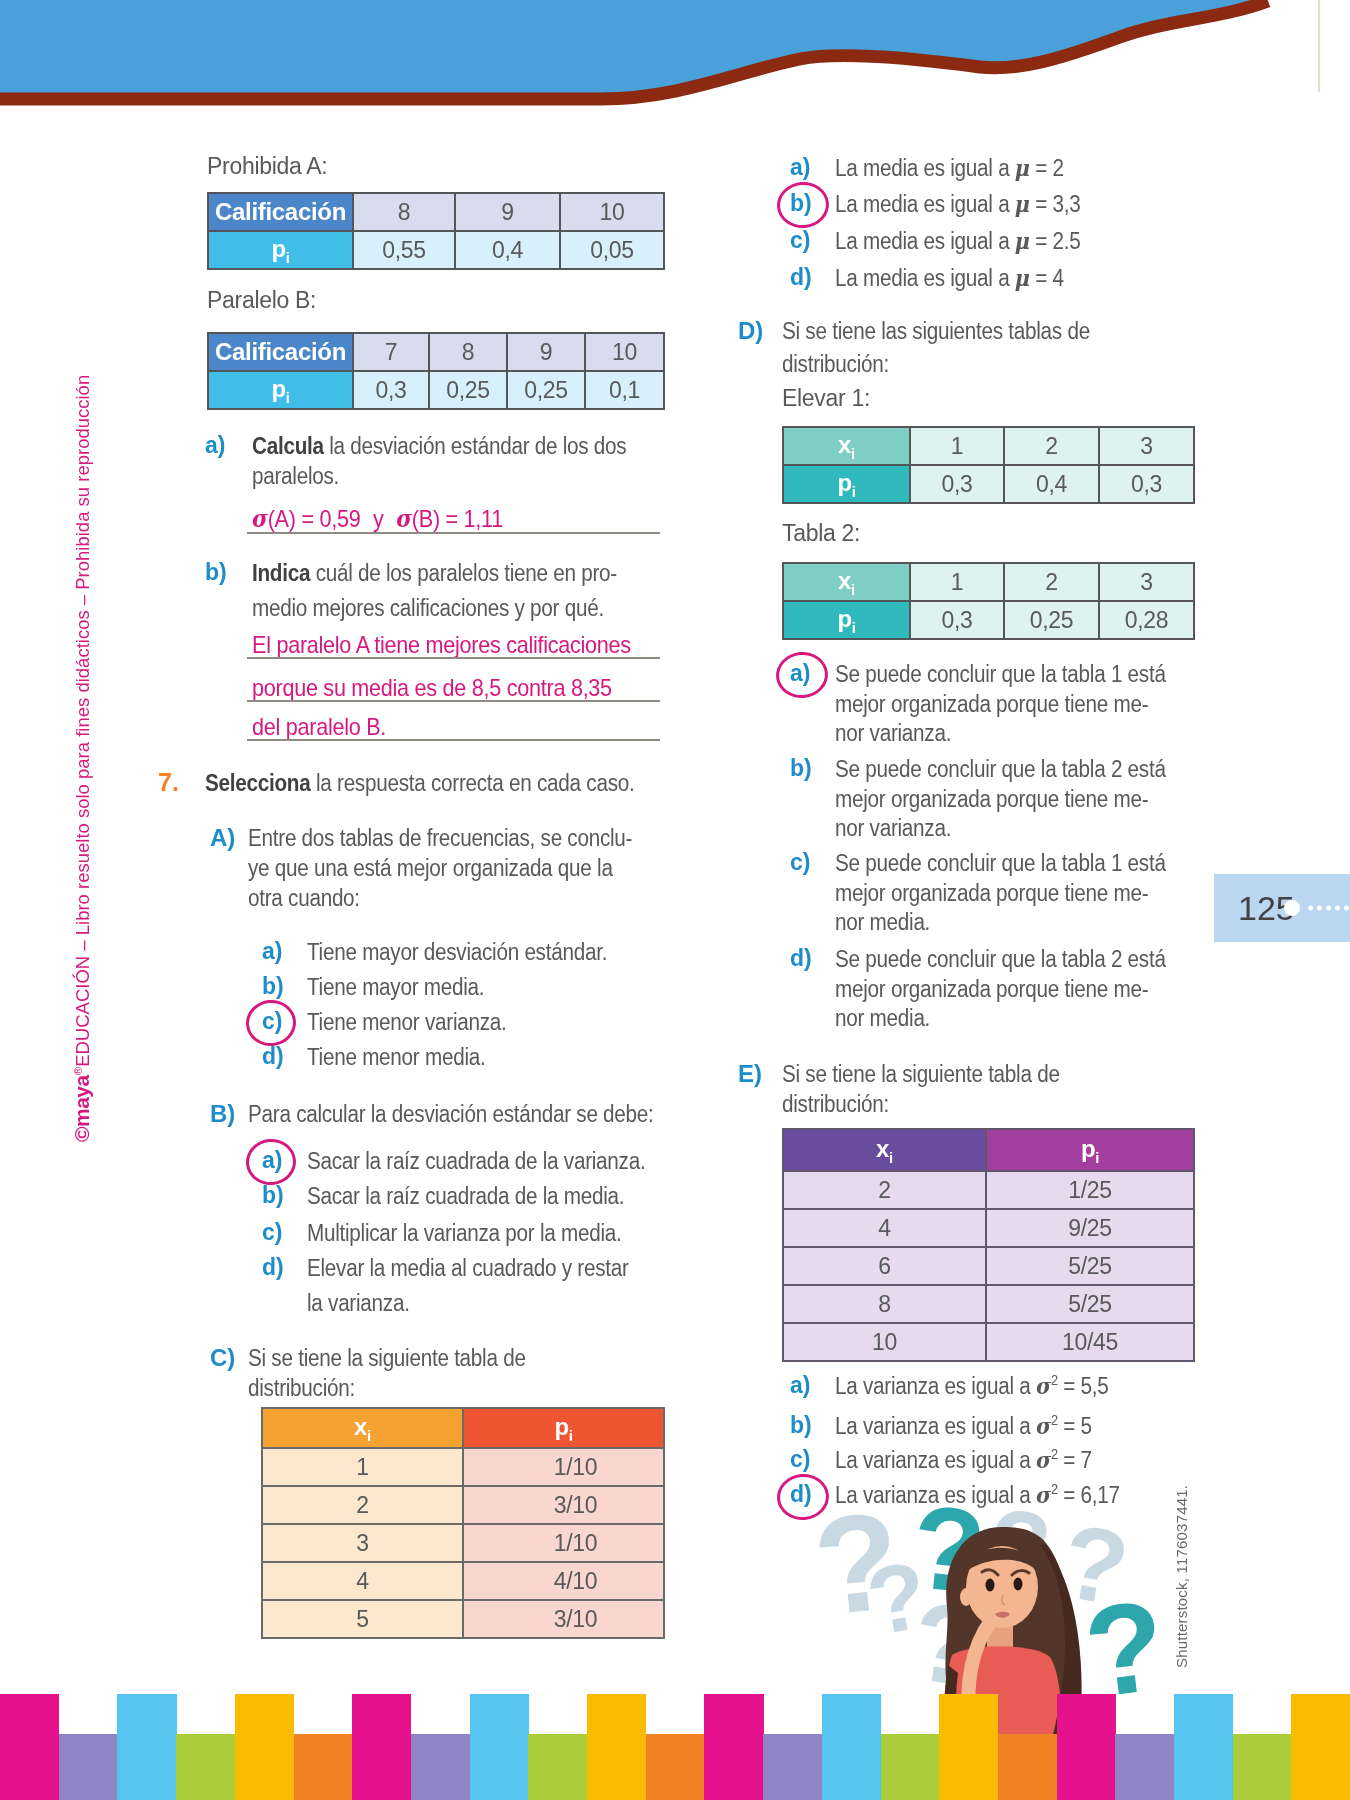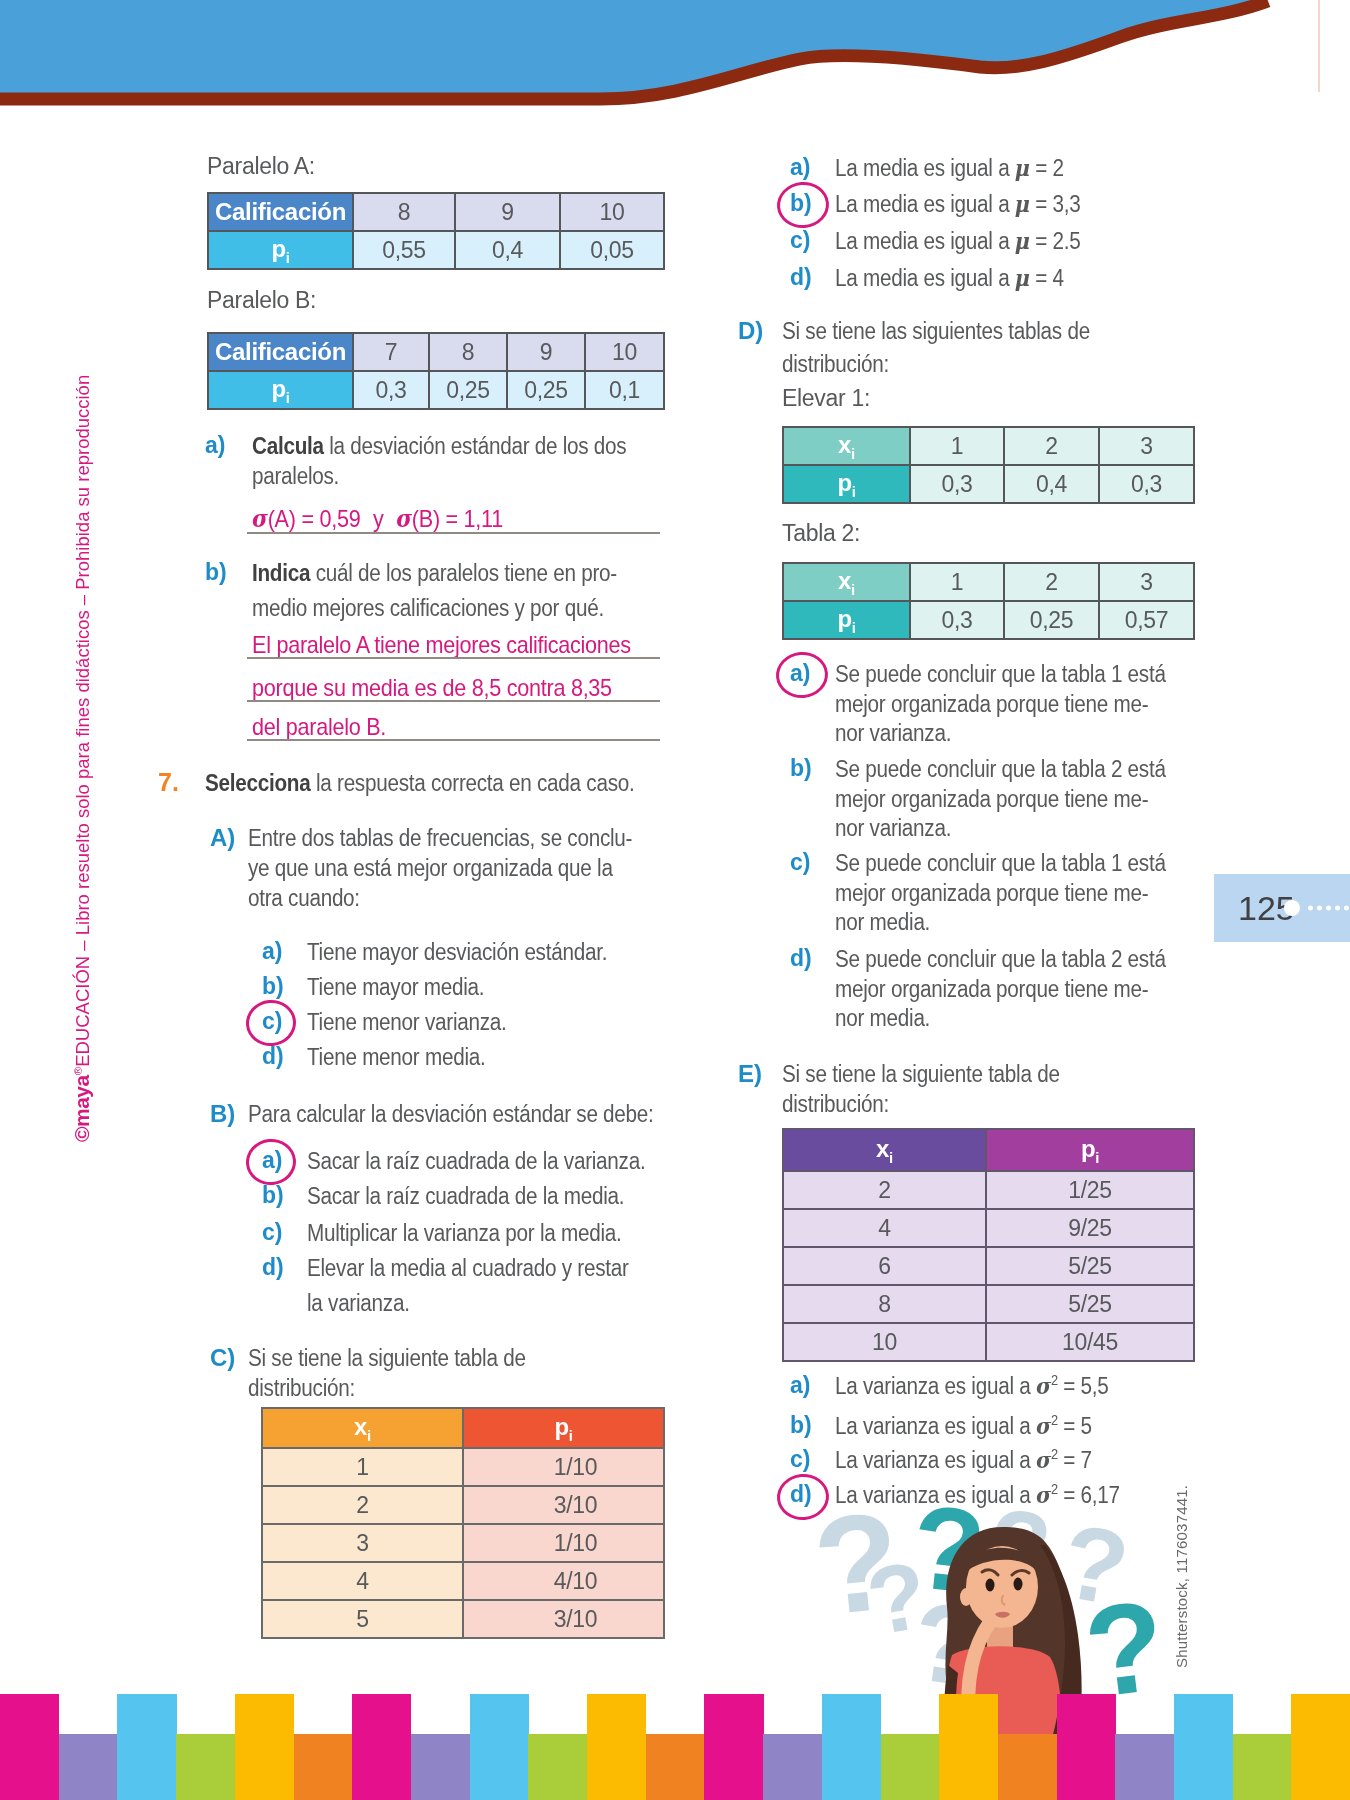--- a/index.html
+++ b/index.html
@@ -49,21 +49,21 @@
   <svg class="abs" style="left:0;top:0" width="1350" height="125" viewBox="0 0 1350 125">
     <path fill="#4AA0D8" d="M0,0 L0,94 L600,94 C680,94 740,66 800,54 C840,46 920,54 980,62 C1020,66 1060,54 1120,32 C1170,14 1220,14 1266,-4 Z"></path>
     <path fill="none" stroke="#8B2A11" stroke-width="13" d="M-6,99 L600,99 C680,99 740,71 800,59 C840,51 920,59 980,67 C1020,71 1060,59 1120,37 C1170,19 1220,19 1268,1"></path>
   </svg>
   <div class="abs" style="left:1318px;top:0;width:2px;height:92px;background:rgba(235,178,158,.55)"></div>
 
   <div class="abs side" style="left:70px;top:1142px">
     <span class="brand">©</span><span class="brand">maya</span><sup>®</sup><span>EDUCACIÓN – Libro resuelto solo para fines didácticos – Prohibida su reproducción</span>
   </div>
 
-  <div class="abs t" style="left:207px;top:152px">Paralelo A:</div>
+  <div class="abs t" style="left:207px;top:152px">Prohibida A:</div>
 
   <table class="abs tAB" style="left:207px;top:192px;width:456px">
     <colgroup>
         <col style="width:145px">
         <col style="width:102px">
         <col style="width:105px">
         <col style="width:104px">
       </colgroup>
     <tbody>
         <tr style="height:38px">
@@ -245,21 +245,21 @@
         <tr style="height:38px">
       <td class="ht1 hw"><span>x</span><sub>i</sub></td>
       <td class="tealc">1</td>
       <td class="tealc">2</td>
       <td class="tealc">3</td>
     </tr>
     <tr style="height:38px">
       <td class="ht2 hw"><span>p</span><sub>i</sub></td>
       <td class="tealc">0,3</td>
       <td class="tealc">0,25</td>
-      <td class="tealc">0,57</td>
+      <td class="tealc">0,28</td>
     </tr>
   </tbody>
     </table>
 
   <div class="abs letter" style="left:790px;top:660px">a)</div>
   <div class="abs circle" style="left:776px;top:652px;width:46px;height:40px"></div>
   <div class="abs t cond" style="left:835px;top:660px">Se puede concluir que la tabla 1 está</div>
   <div class="abs t cond" style="left:835px;top:690px">mejor organizada porque tiene me-</div>
   <div class="abs t cond" style="left:835px;top:719px">nor varianza.</div>
 

